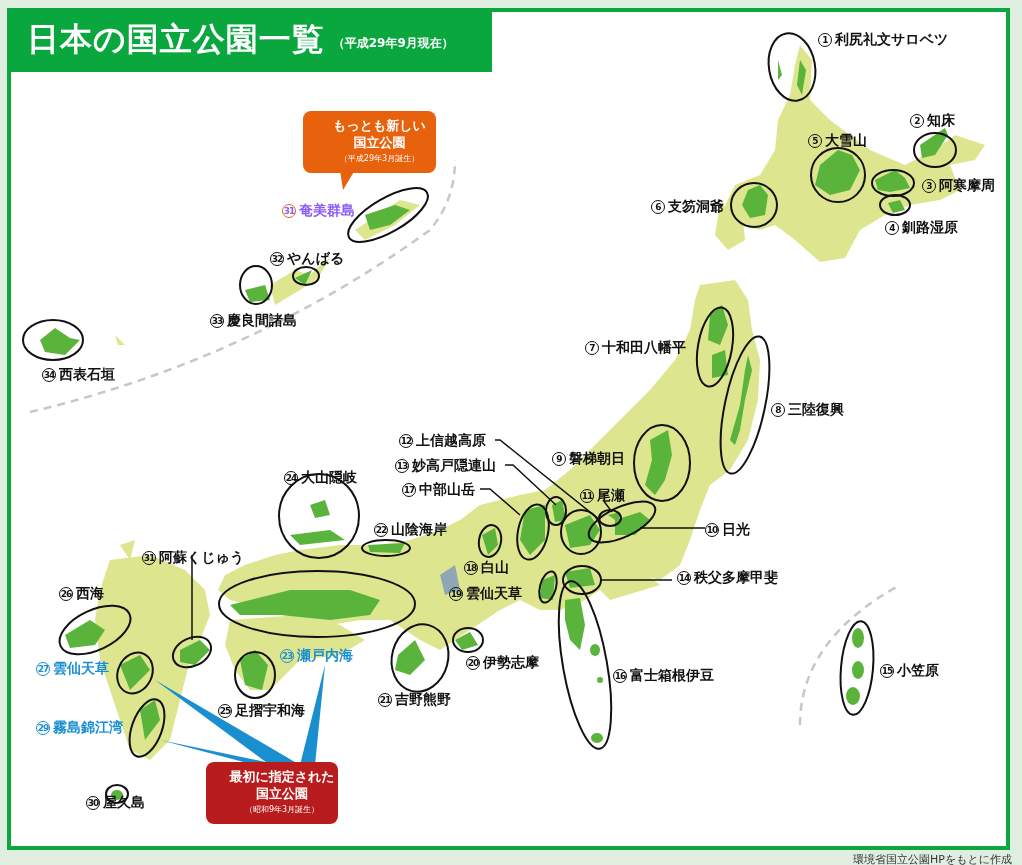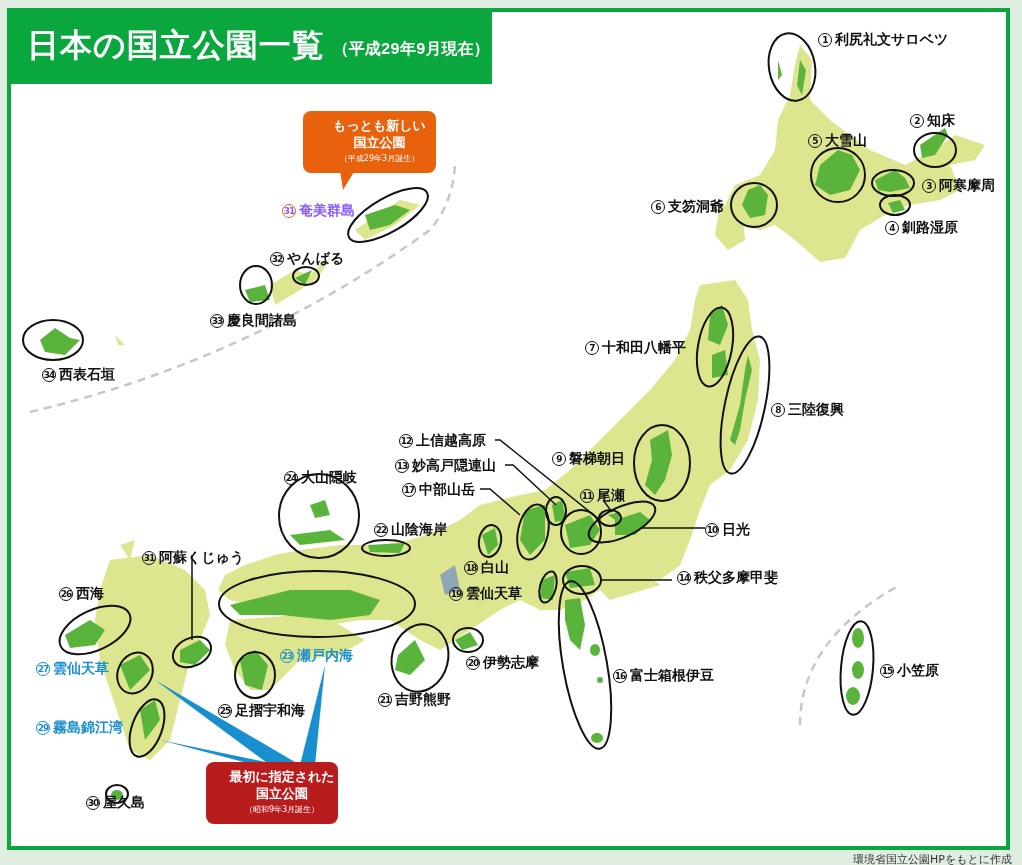--- a/index.html
+++ b/index.html
@@ -1,20 +1,20 @@
 <!DOCTYPE html>
 <html><head>
 <meta charset="utf-8">
 <style>
   html,body{margin:0;padding:0;}
   body{width:1022px;height:865px;background:#dfeee0;position:relative;overflow:hidden;font-family:"DejaVu Sans","Liberation Sans",sans-serif;}
   .frame{position:absolute;left:7px;top:8px;width:1003px;height:842px;background:#fff;border:4px solid #0aa63e;box-sizing:border-box;}
-  .title-bar{position:absolute;left:7px;top:8px;width:485px;height:76px;background:#0aa63e;display:flex;align-items:center;padding-left:20px;box-sizing:border-box;color:#fff;}
+  .title-bar{position:absolute;left:7px;top:8px;width:485px;height:64px;background:#0aa63e;display:flex;align-items:center;padding-left:20px;box-sizing:border-box;color:#fff;}
   .title-main{font-size:32px;font-weight:bold;letter-spacing:1px;}
-  .title-sub{font-size:16px;font-weight:bold;margin-left:8px;margin-top:6px;font-family:Liberation Mono, monospace;}
+  .title-sub{font-size:12px;font-weight:bold;margin-left:8px;margin-top:6px;}
   svg.map{position:absolute;left:0;top:0;}
   .lbl{position:absolute;font-weight:bold;font-size:14px;color:#111;white-space:nowrap;display:flex;align-items:center;}
   .lbl .num{display:inline-flex;align-items:center;justify-content:center;width:14px;height:14px;border:1.5px solid #111;border-radius:50%;font-size:9px;margin-right:3px;box-sizing:border-box;letter-spacing:-1px;}
   .lbl.blue{color:#1a8fd0;}
   .lbl.blue .num{border-color:#1a8fd0;}
   .lbl.orange{color:#8b5cf6;}
   .lbl.orange .num{border-color:#e8620d;}
   .callout{position:absolute;border-radius:8px;color:#fff;text-align:center;font-weight:bold;box-sizing:border-box;padding-left:20px;}
   .callout .l1{font-size:13px;line-height:17px;}
   .callout .l3{font-size:8px;font-weight:normal;margin-top:2px;}

